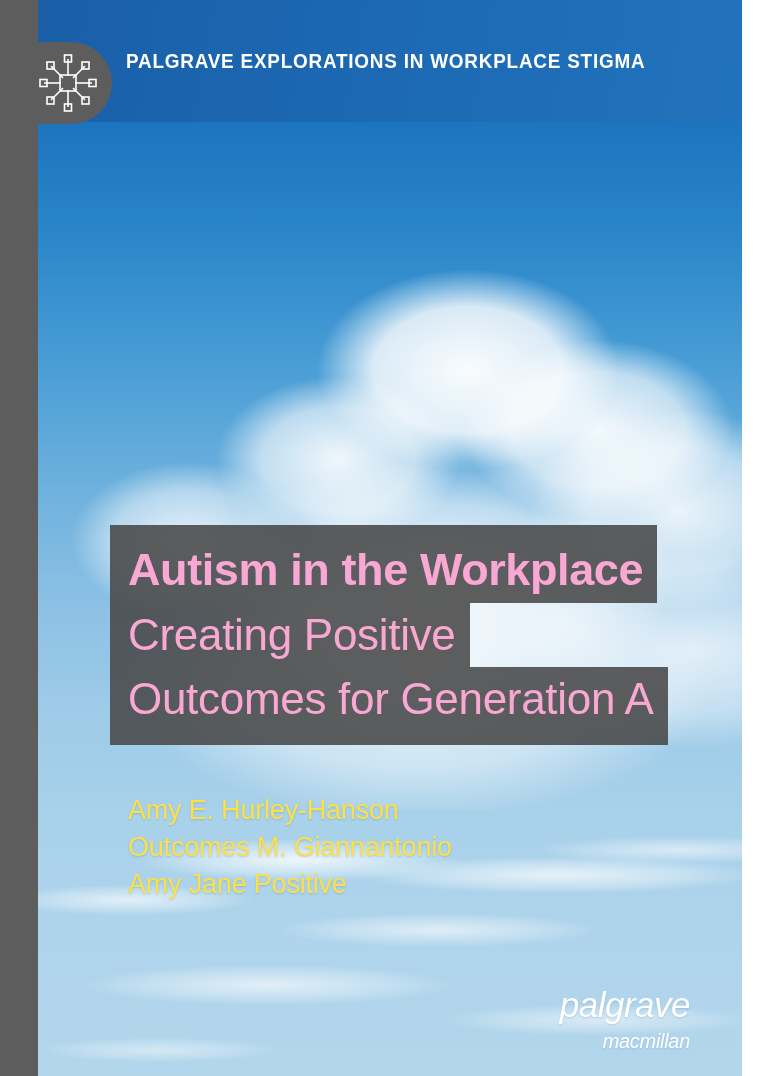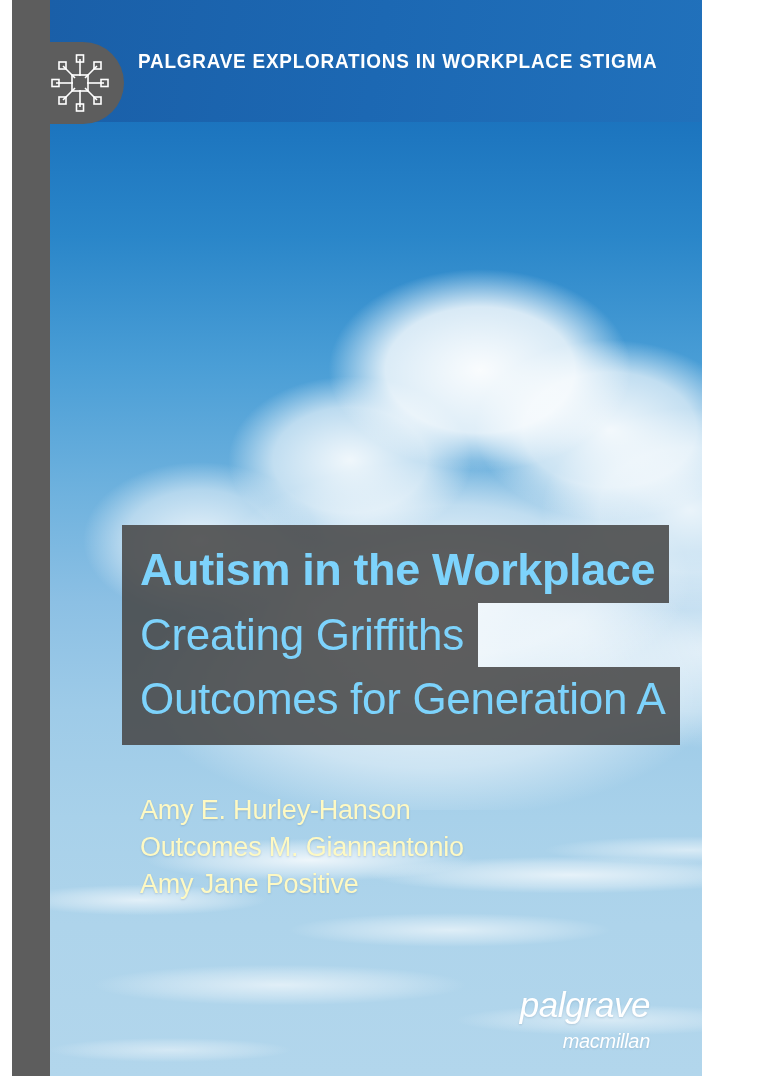--- a/index.html
+++ b/index.html
@@ -5,24 +5,23 @@
   * { margin:0; padding:0; box-sizing:border-box; }
   html, body {
     width:766px; height:1076px;
     background:#ffffff;
     font-family:"Liberation Sans", sans-serif;
     overflow:hidden;
   }
 
   .cover {
     position:relative;
-    width:690px; height:1076px;
+    width:742px; height:1076px;
     overflow:hidden;
     background:#5d5d5d;
-    margin-left:12px;
   }
 
   
   .spine {
     position:absolute; left:0; top:0;
     width:38px; height:1076px;
     background:#5d5d5d;
     z-index:6;
   }
 
@@ -122,21 +121,21 @@
 
   
   .title-wrap {
     position:absolute;
     left:110px; top:525px;
     z-index:5;
   }
   .tline {
     display:block;
     background:rgba(72,72,72,0.88);
-    color:#7dd3fc;
+    color:#f9a8d4;
     white-space:nowrap;
     padding:0 14px 0 18px;
     font-family:"Liberation Sans", sans-serif;
     width:max-content;
   }
   .tline.main {
     font-size:45px;
     font-weight:bold;
     line-height:66px;
     padding-top:12px;
@@ -149,21 +148,21 @@
     line-height:64px;
     letter-spacing:-0.3px;
   }
   .tline.sub.last { padding-bottom:14px; }
 
   
   .authors {
     position:absolute;
     left:128px; top:792px;
     z-index:5;
-    color:#fef9c3;
+    color:#fde047;
     font-family:"Liberation Sans", sans-serif;
   }
   .author {
     display:block;
     font-size:27px;
     line-height:37px;
     font-weight:400;
     letter-spacing:-0.2px;
     white-space:nowrap;
     text-shadow:0 1px 2px rgba(60,90,120,0.22);
@@ -233,21 +232,21 @@
         <rect x="13" y="48" width="7" height="7"></rect>
         <rect x="48" y="48" width="7" height="7"></rect>
       </g>
     </svg>
   </div>
 
   <div class="series-title">PALGRAVE EXPLORATIONS IN WORKPLACE STIGMA</div>
 
   <div class="title-wrap">
     <span class="tline main">Autism in the Workplace</span>
-    <span class="tline sub">Creating Griffiths</span>
+    <span class="tline sub">Creating Positive</span>
     <span class="tline sub last">Outcomes for Generation A</span>
   </div>
 
   <div class="authors">
     <span class="author">Amy E. Hurley-Hanson</span>
     <span class="author">Outcomes M. Giannantonio</span>
     <span class="author">Amy Jane Positive</span>
   </div>
 
   <div class="publisher">

